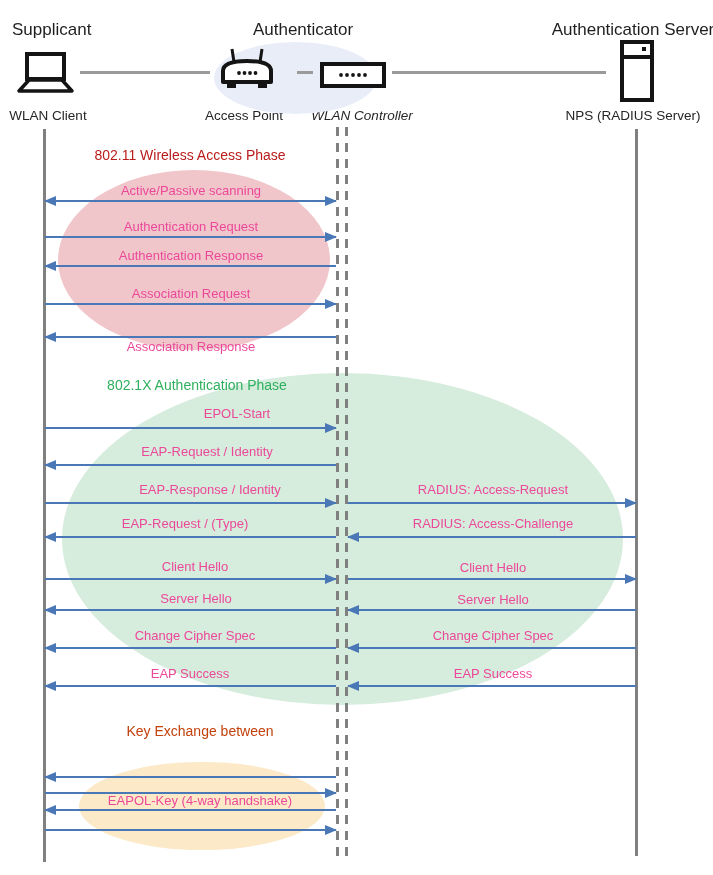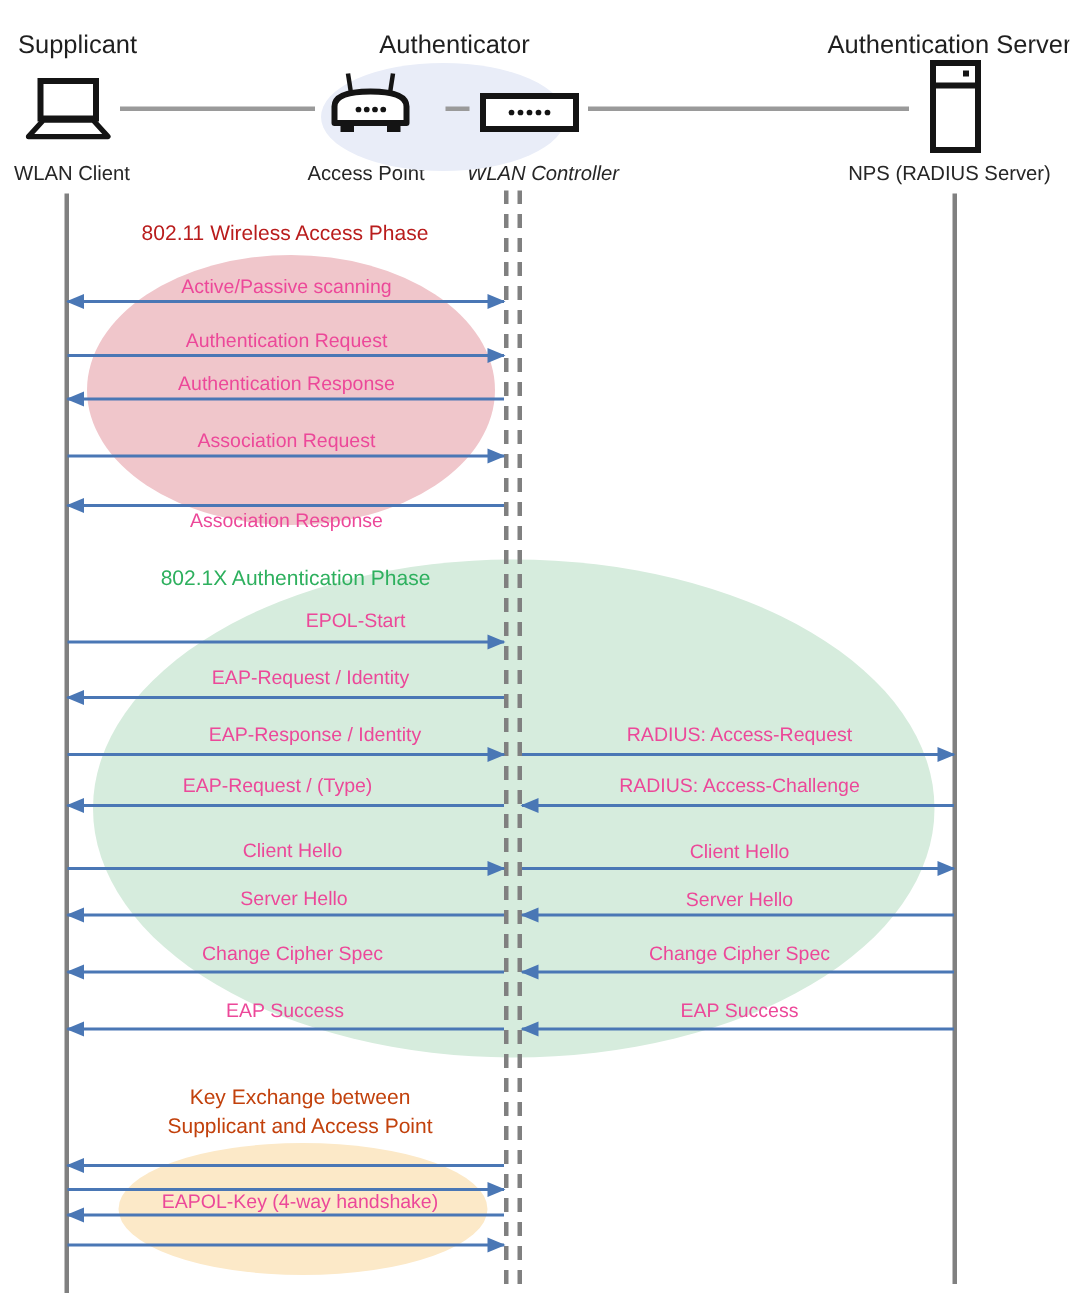--- a/index.html
+++ b/index.html
@@ -151,21 +151,20 @@
   <div class="lbl" style="left:493px;top:628px;">Change Cipher Spec</div>
   <div class="arrow l" style="left:348px;top:647px;width:288px;"></div>
 
   <div class="lbl" style="left:190px;top:666px;">EAP Success</div>
   <div class="arrow l" style="left:45px;top:685px;width:291px;"></div>
 
   <div class="lbl" style="left:493px;top:666px;">EAP Success</div>
   <div class="arrow l" style="left:348px;top:685px;width:288px;"></div>
 
   <div class="ptitle t-orange" style="left:200px;top:723px;">Key Exchange between</div>
-  <div class="ptitle t-orange" style="left:200px;top:742px;">Supplicant and Access Point</div>
 
   <div class="arrow l" style="left:45px;top:776px;width:291px;"></div>
   <div class="arrow r" style="left:45px;top:792px;width:291px;"></div>
   <div class="lbl" style="left:200px;top:793px;">EAPOL-Key (4-way handshake)</div>
   <div class="arrow l" style="left:45px;top:809px;width:291px;"></div>
   <div class="arrow r" style="left:45px;top:829px;width:291px;"></div>
 
 </div>
 
 </body></html>

